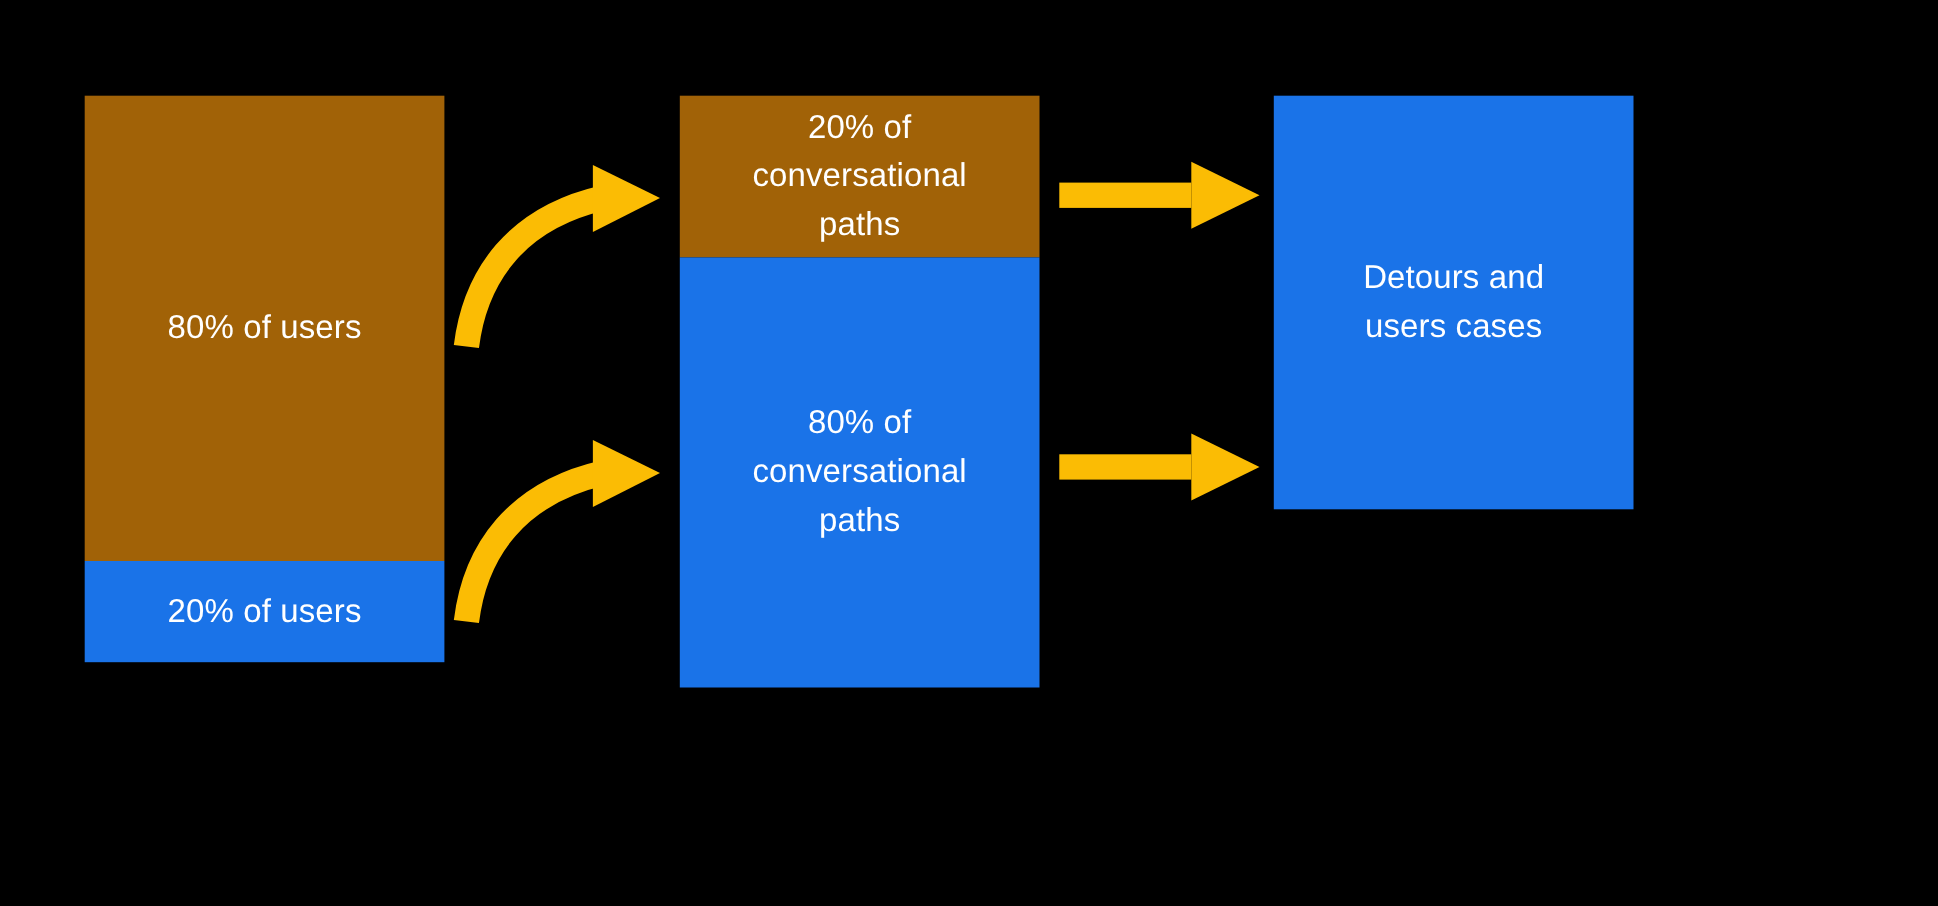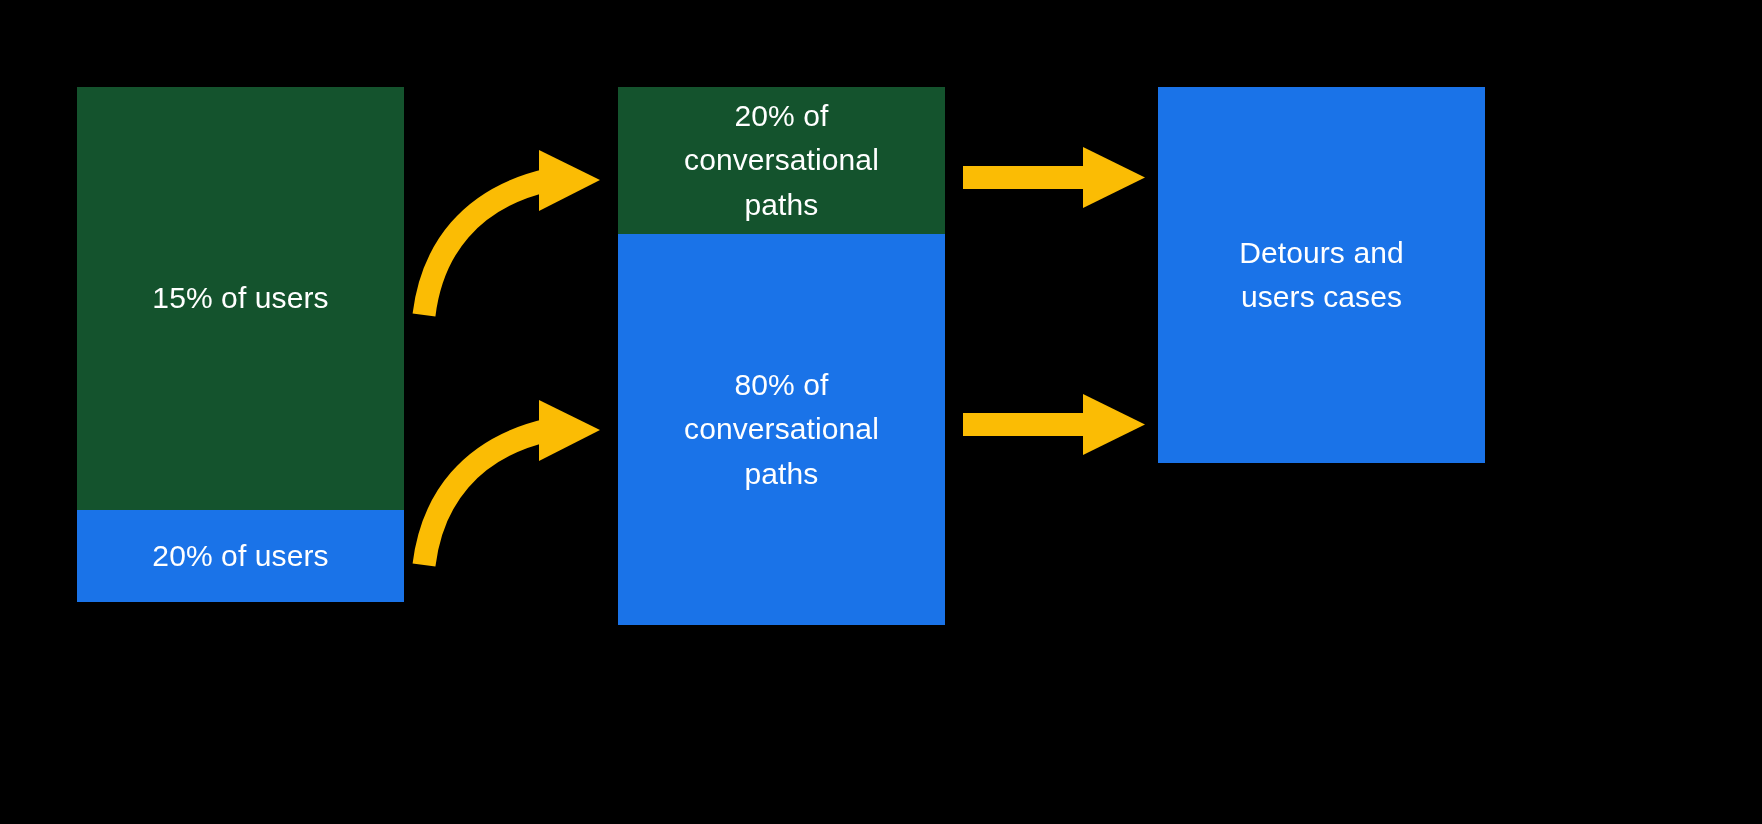--- a/index.html
+++ b/index.html
@@ -29,21 +29,21 @@
     box-sizing: border-box;
   }
   .seg-label {
     font-size: 30px;
     line-height: 1.48;
     font-weight: 400;
     letter-spacing: 0.1px;
     white-space: pre-line;
     padding: 0 10px;
   }
-  .green { background: #14532d; }
+  .green { background: #a16207; }
   .blue  { background: #1A73E8; }
 
   
   #col-users       { left: 77px;  top: 87px;  width: 327px; height: 538px; }
   #col-users .s1   { height: 423px; }
   #col-users .s2   { height: 92px; }
 
   
   #col-paths       { left: 618px; top: 87px;  width: 327px; height: 538px; }
   #col-paths .s1   { height: 170px; }
@@ -62,21 +62,21 @@
     pointer-events: none;
   }
 </style>
 </head>
 <body>
 
 <div id="canvas">
 
   <div class="column" id="col-users">
     <div class="seg green s1">
-      <span class="seg-label">15% of users</span>
+      <span class="seg-label">80% of users</span>
     </div>
     <div class="seg blue s2">
       <span class="seg-label">20% of users</span>
     </div>
   </div>
 
   <div class="column" id="col-paths">
     <div class="seg green s1">
       <span class="seg-label">20% of
 conversational

